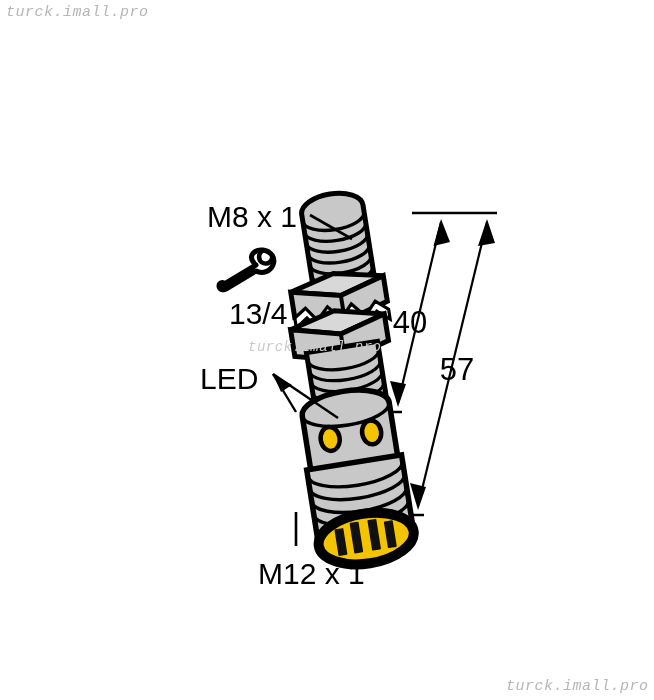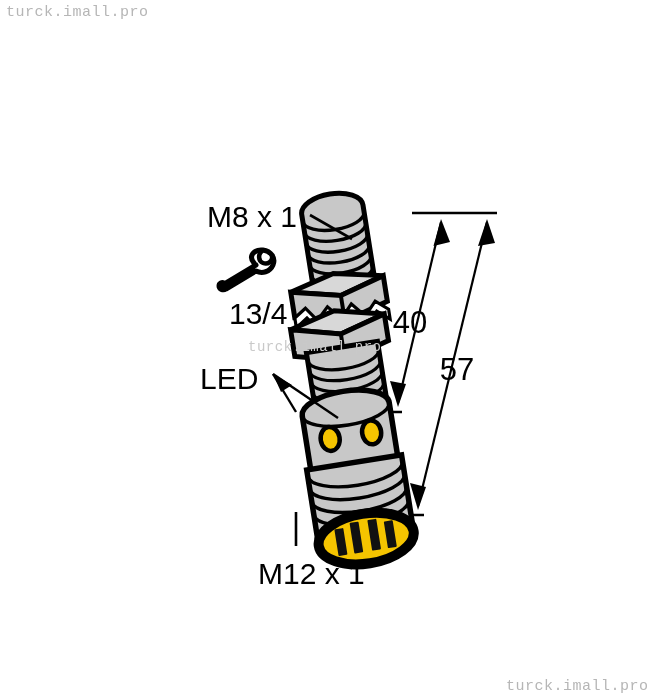--- a/index.html
+++ b/index.html
@@ -22,20 +22,21 @@
     height: 700px;
   }
   .watermark {
     position: absolute;
     font-family: "Liberation Mono", monospace;
     font-size: 15px;
     letter-spacing: 0.5px;
     color: #b6b6b6;
     white-space: nowrap;
     user-select: none;
+    font-style: italic;
   }
   .wm-tl { left: 6px; top: 4px; }
   .wm-br { left: 506px; top: 678px; }
   .wm-center {
     left: 248px;
     top: 339px;
     color: #c9c9c9;
     font-size: 14px;
   }
   svg#drawing {

